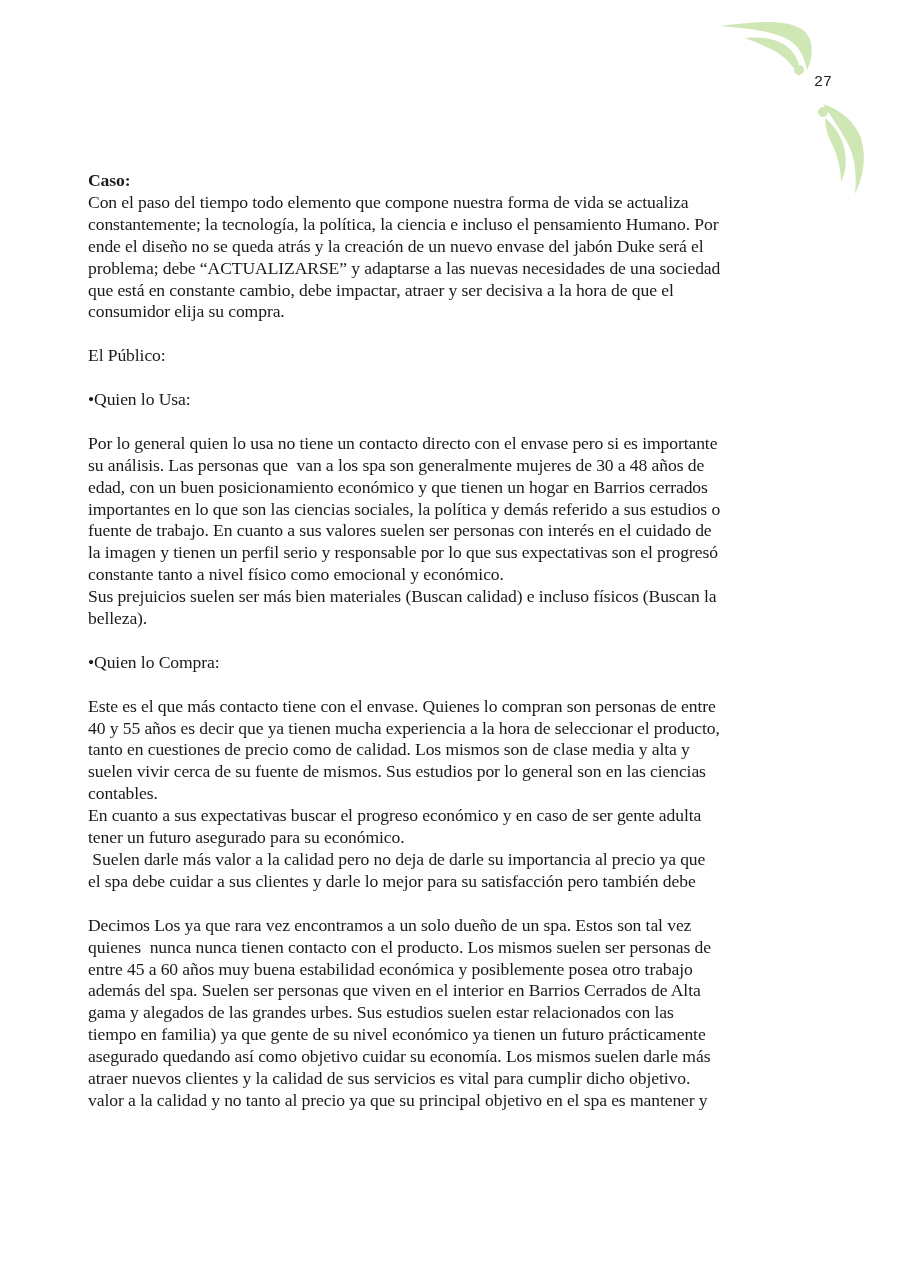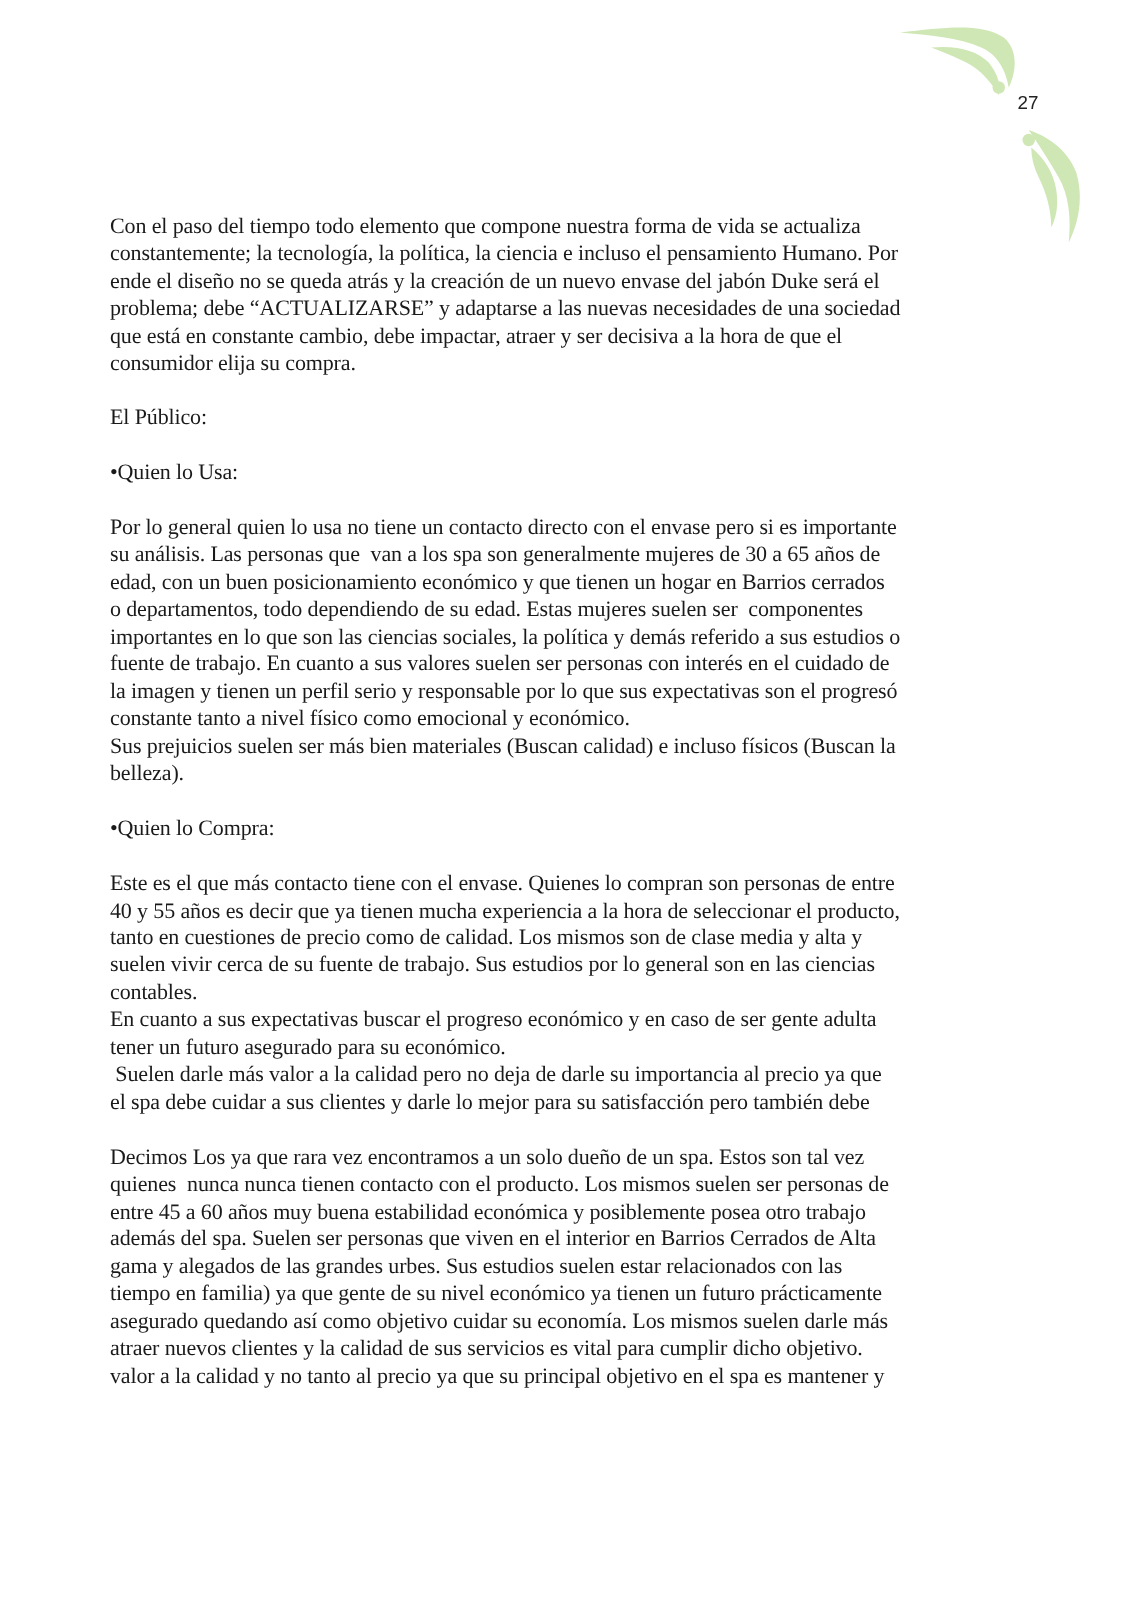--- a/index.html
+++ b/index.html
@@ -1,19 +1,19 @@
 <!DOCTYPE html>
 <html><head>
 <meta charset="utf-8">
 <style>
   html, body { margin: 0; padding: 0; background: #ffffff; }
   body { width: 906px; height: 1280px; position: relative; overflow: hidden;
          font-family: "DejaVu Serif", "Liberation Serif", serif; color: #1a1a1a; }
   .page-number { position: absolute; left: 814px; top: 74px; font-size: 15px;
-                 font-family: Liberation Sans, sans-serif; color: #222; }
+                 font-family: Liberation Mono, monospace; color: #222; }
   .ornament { position: absolute; left: 715px; top: 18px; width: 160px; height: 178px; }
   .content { position: absolute; left: 88px; top: 170px; width: 740px;
              font-family: "Liberation Serif", serif; font-size: 17.6px; line-height: 21.9px;
              letter-spacing: -0.1px; }
   .line { white-space: pre; display: block; }
   .blank { height: 21.9px; display: block; }
   .bold { font-weight: bold; }
 </style>
 </head>
 <body>
@@ -25,53 +25,53 @@
     <circle cx="84" cy="52" r="5"></circle>
     <path d="M108 86 C126 92 140 104 146 120 C152 140 148 160 140 176 C142 156 140 138 132 124 C124 110 116 98 108 86 Z"></path>
     <path d="M110 100 C120 108 128 120 130 134 C132 146 130 156 126 164 C126 150 122 136 116 124 C112 116 110 108 110 100 Z"></path>
     <circle cx="108" cy="94" r="5"></circle>
   </g>
 </svg>
 
 <div class="page-number">27</div>
 
 <div class="content">
+  <span class="line bold">Caso:</span>
   <div>
     <span class="line">Con el paso del tiempo todo elemento que compone nuestra forma de vida se actualiza</span>
     <span class="line">constantemente; la tecnología, la política, la ciencia e incluso el pensamiento Humano. Por</span>
     <span class="line">ende el diseño no se queda atrás y la creación de un nuevo envase del jabón Duke será el</span>
     <span class="line">problema; debe “ACTUALIZARSE” y adaptarse a las nuevas necesidades de una sociedad</span>
     <span class="line">que está en constante cambio, debe impactar, atraer y ser decisiva a la hora de que el</span>
     <span class="line">consumidor elija su compra.</span>
   </div>
   <span class="blank"></span>
   <span class="line">El Público:</span>
   <span class="blank"></span>
   <span class="line">•Quien lo Usa:</span>
   <span class="blank"></span>
   <div>
     <span class="line">Por lo general quien lo usa no tiene un contacto directo con el envase pero si es importante</span>
-    <span class="line">su análisis. Las personas que  van a los spa son generalmente mujeres de 30 a 65 años de</span>
+    <span class="line">su análisis. Las personas que  van a los spa son generalmente mujeres de 30 a 48 años de</span>
     <span class="line">edad, con un buen posicionamiento económico y que tienen un hogar en Barrios cerrados</span>
-    <span class="line">o departamentos, todo dependiendo de su edad. Estas mujeres suelen ser  componentes</span>
     <span class="line">importantes en lo que son las ciencias sociales, la política y demás referido a sus estudios o</span>
     <span class="line">fuente de trabajo. En cuanto a sus valores suelen ser personas con interés en el cuidado de</span>
     <span class="line">la imagen y tienen un perfil serio y responsable por lo que sus expectativas son el progresó</span>
     <span class="line">constante tanto a nivel físico como emocional y económico.</span>
     <span class="line">Sus prejuicios suelen ser más bien materiales (Buscan calidad) e incluso físicos (Buscan la</span>
     <span class="line">belleza).</span>
   </div>
   <span class="blank"></span>
   <span class="line">•Quien lo Compra:</span>
   <span class="blank"></span>
   <div>
     <span class="line">Este es el que más contacto tiene con el envase. Quienes lo compran son personas de entre</span>
     <span class="line">40 y 55 años es decir que ya tienen mucha experiencia a la hora de seleccionar el producto,</span>
     <span class="line">tanto en cuestiones de precio como de calidad. Los mismos son de clase media y alta y</span>
-    <span class="line">suelen vivir cerca de su fuente de trabajo. Sus estudios por lo general son en las ciencias</span>
+    <span class="line">suelen vivir cerca de su fuente de mismos. Sus estudios por lo general son en las ciencias</span>
     <span class="line">contables.</span>
     <span class="line">En cuanto a sus expectativas buscar el progreso económico y en caso de ser gente adulta</span>
     <span class="line">tener un futuro asegurado para su económico.</span>
     <span class="line"> Suelen darle más valor a la calidad pero no deja de darle su importancia al precio ya que</span>
     <span class="line">el spa debe cuidar a sus clientes y darle lo mejor para su satisfacción pero también debe</span>
   </div>
   <span class="blank"></span>
   <div>
     <span class="line">Decimos Los ya que rara vez encontramos a un solo dueño de un spa. Estos son tal vez</span>
     <span class="line">quienes  nunca nunca tienen contacto con el producto. Los mismos suelen ser personas de</span>

